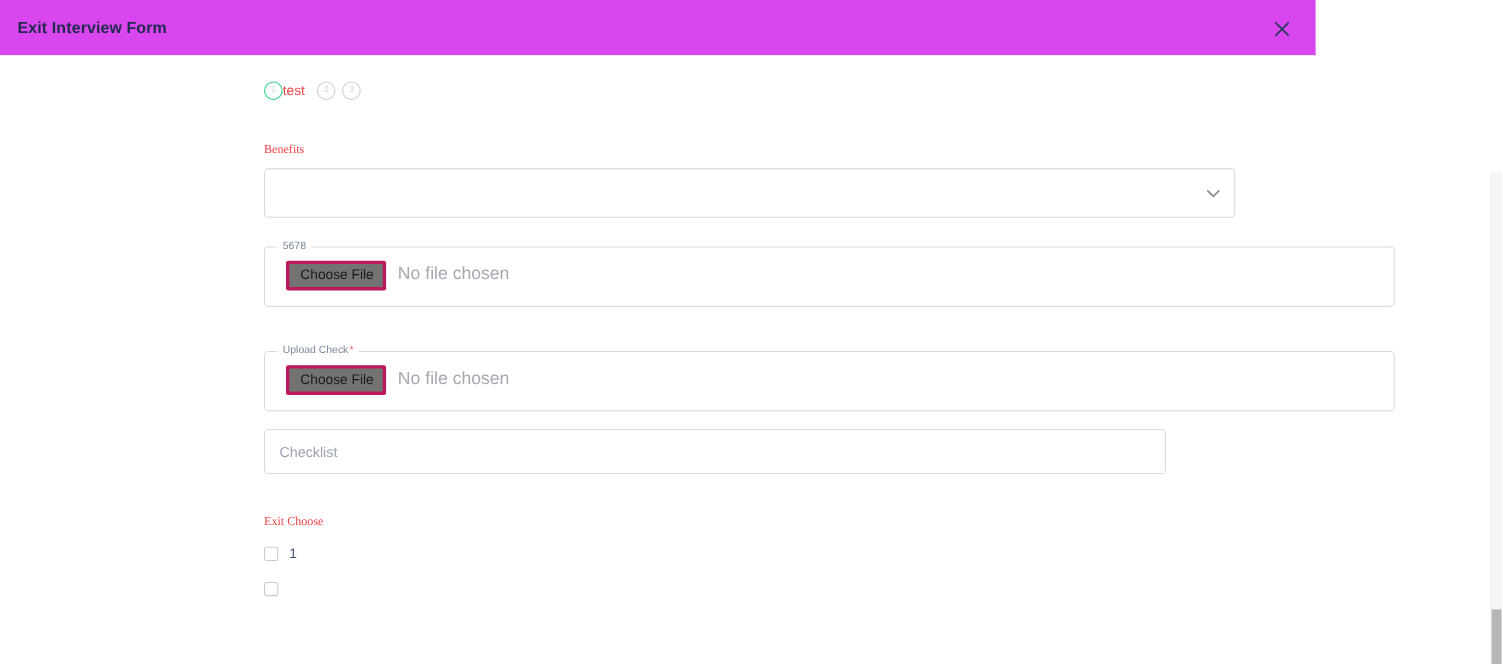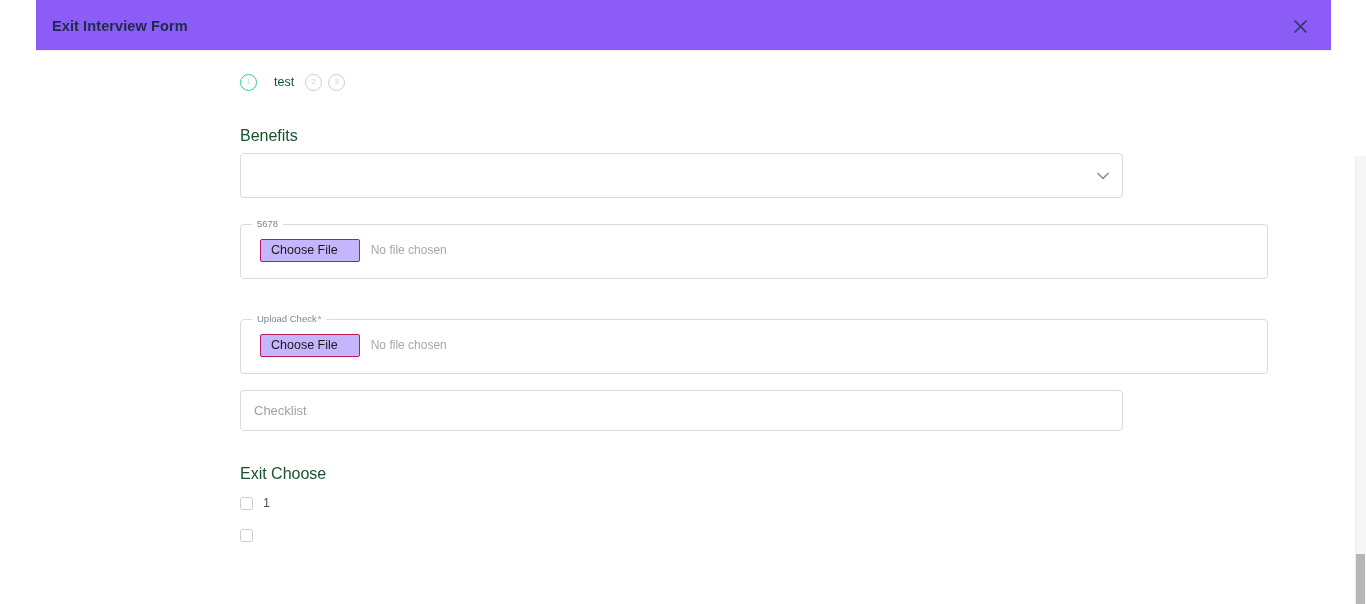--- a/index.html
+++ b/index.html
@@ -20,27 +20,26 @@
     width: 1366px;
     height: 604px;
     background: #ffffff;
     overflow: hidden;
   }
 
   
   .modal-header {
     position: absolute;
     top: 0; left: 0;
-    width: 1295px;
+    width: 1196px;
     height: 51px;
-    background: #8b5cf6;
+    background: #d946ef;
     border-bottom: 1px solid #e8eaed;
     display: flex;
     align-items: center;
-    margin-left: 36px;
   }
   .modal-title {
     position: absolute;
     left: 16px;
     top: 17px;
     font-size: 14.5px;
     font-weight: bold;
     color: #1c2b4a;
     letter-spacing: 0.1px;
     line-height: 18px;
@@ -101,33 +100,34 @@
     color: #cfd4da;
     background: #ffffff;
     flex: none;
   }
   .step-circle.active {
     border-color: #29d08b;
     color: #bfe9d6;
   }
   .step-label {
     font-size: 12.5px;
-    color: #14532d;
-    margin-left: 17px;
+    color: #ef4444;
+    margin-left: 0;
     margin-right: 11px;
     white-space: nowrap;
   }
   .step-gap { width: 6px; }
 
   
   .field-label {
-    font-size: 16px;
-    color: #14532d;
+    font-size: 11px;
+    color: #ef4444;
     line-height: 16px;
     white-space: nowrap;
+    font-family: Liberation Serif, serif;
   }
 
   
   .select-box {
     position: absolute;
     left: 0px;
     top: 102px;
     width: 883px;
     height: 45px;
     border: 1px solid #d7dbe0;
@@ -178,44 +178,44 @@
 
   .file-row {
     position: absolute;
     left: 19px;
     top: 14px;
     display: flex;
     align-items: center;
     height: 22px;
   }
   .choose-file {
-    background: #c4b5fd;
-    border: 1px solid #be185d;
+    background: #737373;
+    border: 3px solid #be185d;
     border-radius: 2px;
     font-family: "Liberation Sans", sans-serif;
     font-size: 12.5px;
     color: #1a1a1a;
-    padding: 3px 21px 4px 10px;
+    padding: 3px 8px 4px 10px;
     line-height: 14px;
     cursor: pointer;
     white-space: nowrap;
   }
   .no-file {
-    font-size: 12px;
+    font-size: 16px;
     color: #a4a9b0;
     margin-left: 11px;
     white-space: nowrap;
   }
 
   
   .text-input {
     position: absolute;
     left: 0px;
     top: 339px;
-    width: 883px;
+    width: 820px;
     height: 41px;
     border: 1px solid #d7dbe0;
     border-radius: 4px;
     background: #ffffff;
     font-family: "Liberation Sans", sans-serif;
     font-size: 13px;
     color: #3c4858;
     padding: 0 13px;
     outline: none;
   }

